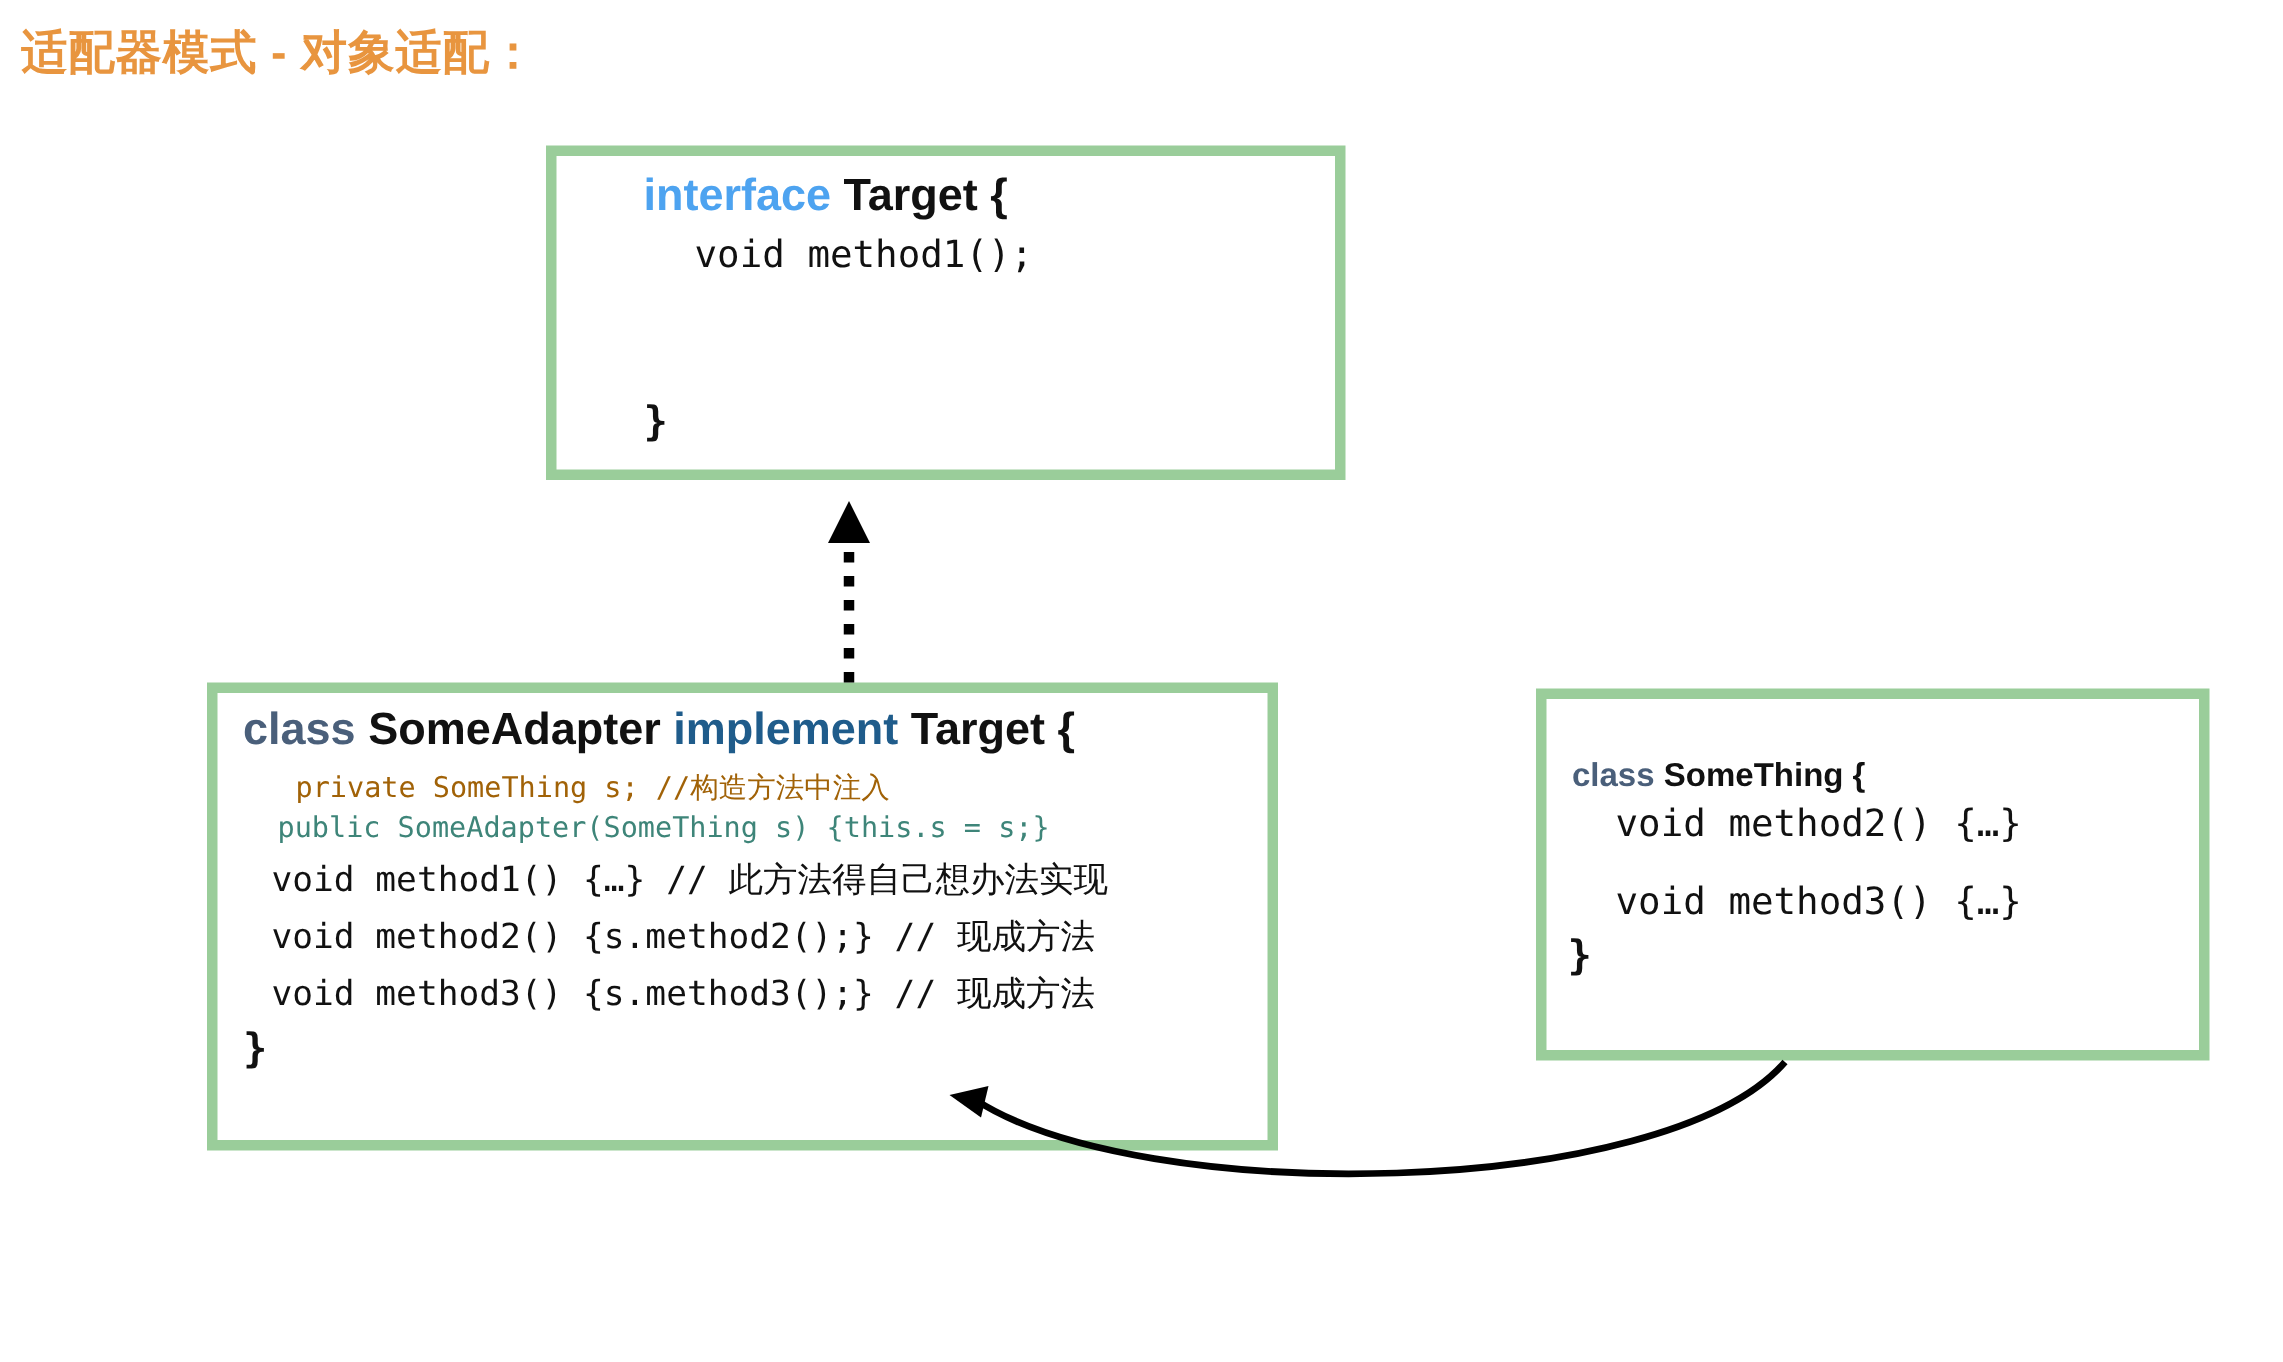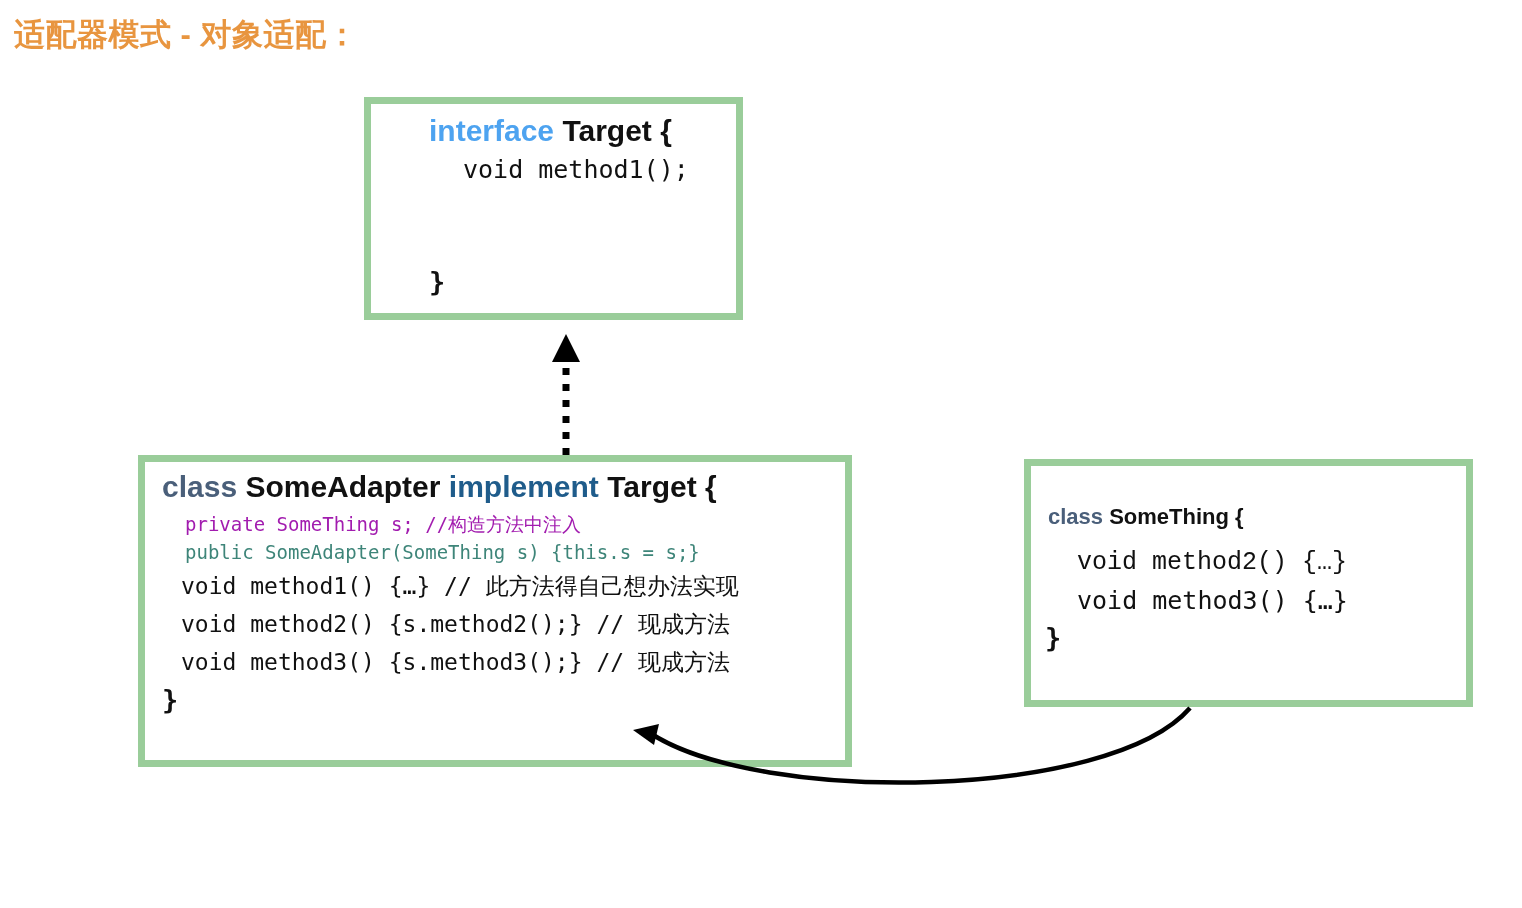--- a/index.html
+++ b/index.html
@@ -44,28 +44,28 @@
   }
   .kw-interface { color: #4da3f0; }
   .kw-class-slate { color: #4a5f7a; }
   .kw-implement { color: #1f5c8b; }
 
   .code-line {
     font-family: "DejaVu Sans Mono", "Liberation Mono", monospace;
     color: #111111;
     white-space: pre;
   }
-  .code-blue  { color: #a21caf; }
+  .code-blue  { color: #a16207; margin-left: 12px; }
   .code-teal  { color: #3e8579; }
 
   
   #target-box {
     left: 364px;
     top: 97px;
-    width: 379px;
+    width: 533px;
     height: 223px;
   }
   #target-box .box-header {
     position: absolute;
     left: 58px;
     top: 10px;
     font-size: 30px;
   }
   #target-box .code-line {
     position: absolute;
@@ -128,21 +128,21 @@
     position: absolute;
     left: 17px;
     top: 38px;
     font-size: 22px;
   }
   #something-box .code-line {
     position: absolute;
     left: 46px;
     font-size: 25px;
   }
-  #something-m2 { top: 82px; font-family: Liberation Mono, monospace; }
+  #something-m2 { top: 68px; }
   #something-m3 { top: 120px; }
   #something-close {
     position: absolute;
     left: 14px;
     top: 156px;
     font-size: 27px;
     font-weight: bold;
     font-family: "DejaVu Sans Mono", "Liberation Mono", monospace;
     color: #111111;
   }

